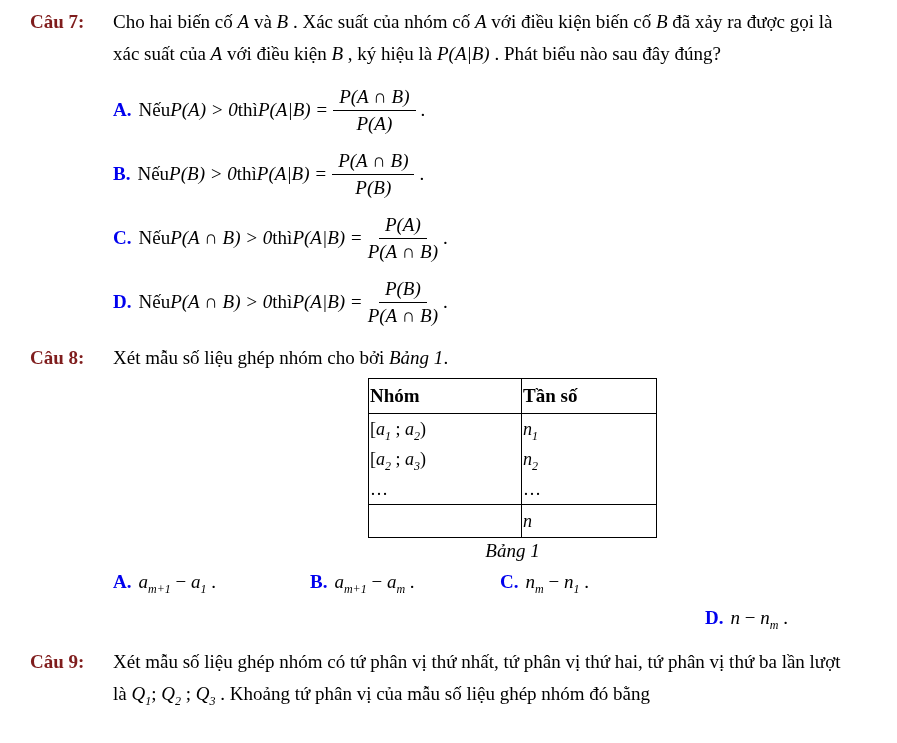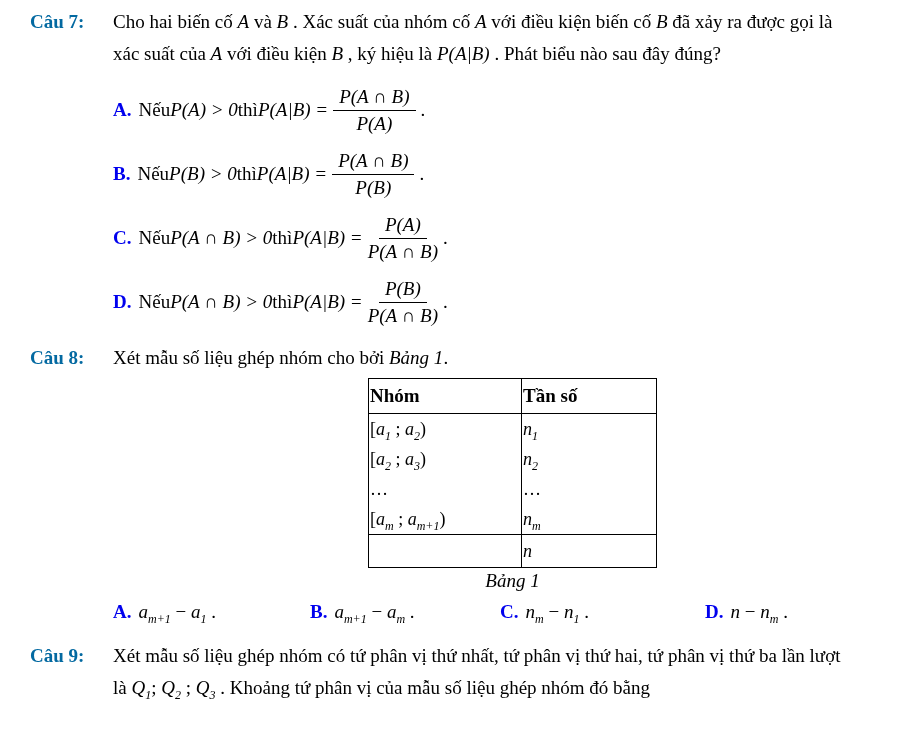--- a/index.html
+++ b/index.html
@@ -3,21 +3,21 @@
 <meta charset="utf-8">
 <style>
   html,body{margin:0;padding:0;}
   body{
     width:897px;height:743px;background:#ffffff;color:#000;
     font-family:"Liberation Serif","DejaVu Serif",serif;
     font-size:19px;overflow:hidden;
   }
   .page{padding-top:6px;}
   .q{display:flex;}
-  .q-label{flex:0 0 113px;box-sizing:border-box;padding-left:30px;font-weight:bold;color:#0369a1;line-height:32px;}
+  .q-label{flex:0 0 113px;box-sizing:border-box;padding-left:30px;font-weight:bold;color:#7f1d1d;line-height:32px;}
   .q-body{flex:1;}
   .line{line-height:32px;}
   .mi{font-style:italic;}
   sub{font-size:12px;line-height:0;font-style:italic;}
   .letter{color:#0000ee;font-weight:bold;margin-right:7px;}
   .word{margin:0 0;}
   
   .opt7{display:flex;align-items:center;height:64px;}
   .frac{display:inline-flex;flex-direction:column;align-items:center;text-align:center;font-style:italic;margin:0 5px;line-height:1.25;justify-content:flex-end;}
   .frac .num{border-bottom:1px solid #000;padding:0 6px 1px 6px;}
@@ -31,21 +31,21 @@
   .freq td{height:28px;font-size:18px;}
   .freq tr.head th{border-bottom:1.2px solid #000;}
   .freq tr.total td{border-top:1.2px solid #000;height:30px;}
   .caption{text-align:center;font-style:italic;line-height:26px;}
   
   .opt-grid{display:flex;line-height:32px;margin-top:2px;}
   .opt-grid .cell{white-space:nowrap;}
   .opt-grid .cell:nth-child(1){width:197px;}
   .opt-grid .cell:nth-child(2){width:190px;}
   .opt-grid .cell:nth-child(3){width:205px;}
-  .opt-grid .cell:nth-child(4){flex:1;}
+  .opt-grid .cell:nth-child(4){flex:1;margin-top:36px;}
   .mt8{margin-top:8px;}
   .mt12{margin-top:12px;}
 </style>
 </head>
 <body>
 
 <div class="page">
 
   <div class="q">
     <div class="q-label">Câu 7:</div>
@@ -123,24 +123,20 @@
             <td><span class="mi">n</span><sub>1</sub></td>
           </tr>
           <tr>
             <td><span>[</span><span class="mi">a</span><sub>2</sub><span> ; </span><span class="mi">a</span><sub>3</sub><span>)</span></td>
             <td><span class="mi">n</span><sub>2</sub></td>
           </tr>
           <tr>
             <td><span>…</span></td>
             <td><span>…</span></td>
           </tr>
-          <tr>
-            <td><span>[</span><span class="mi">a</span><sub>m</sub><span> ; </span><span class="mi">a</span><sub>m+1</sub><span>)</span></td>
-            <td><span class="mi">n</span><sub>m</sub></td>
-          </tr>
           <tr class="total">
             <td></td>
             <td><span class="mi">n</span></td>
           </tr>
         </tbody>
           </table>
         <div class="caption">Bảng 1</div>
       </div>
 
 

